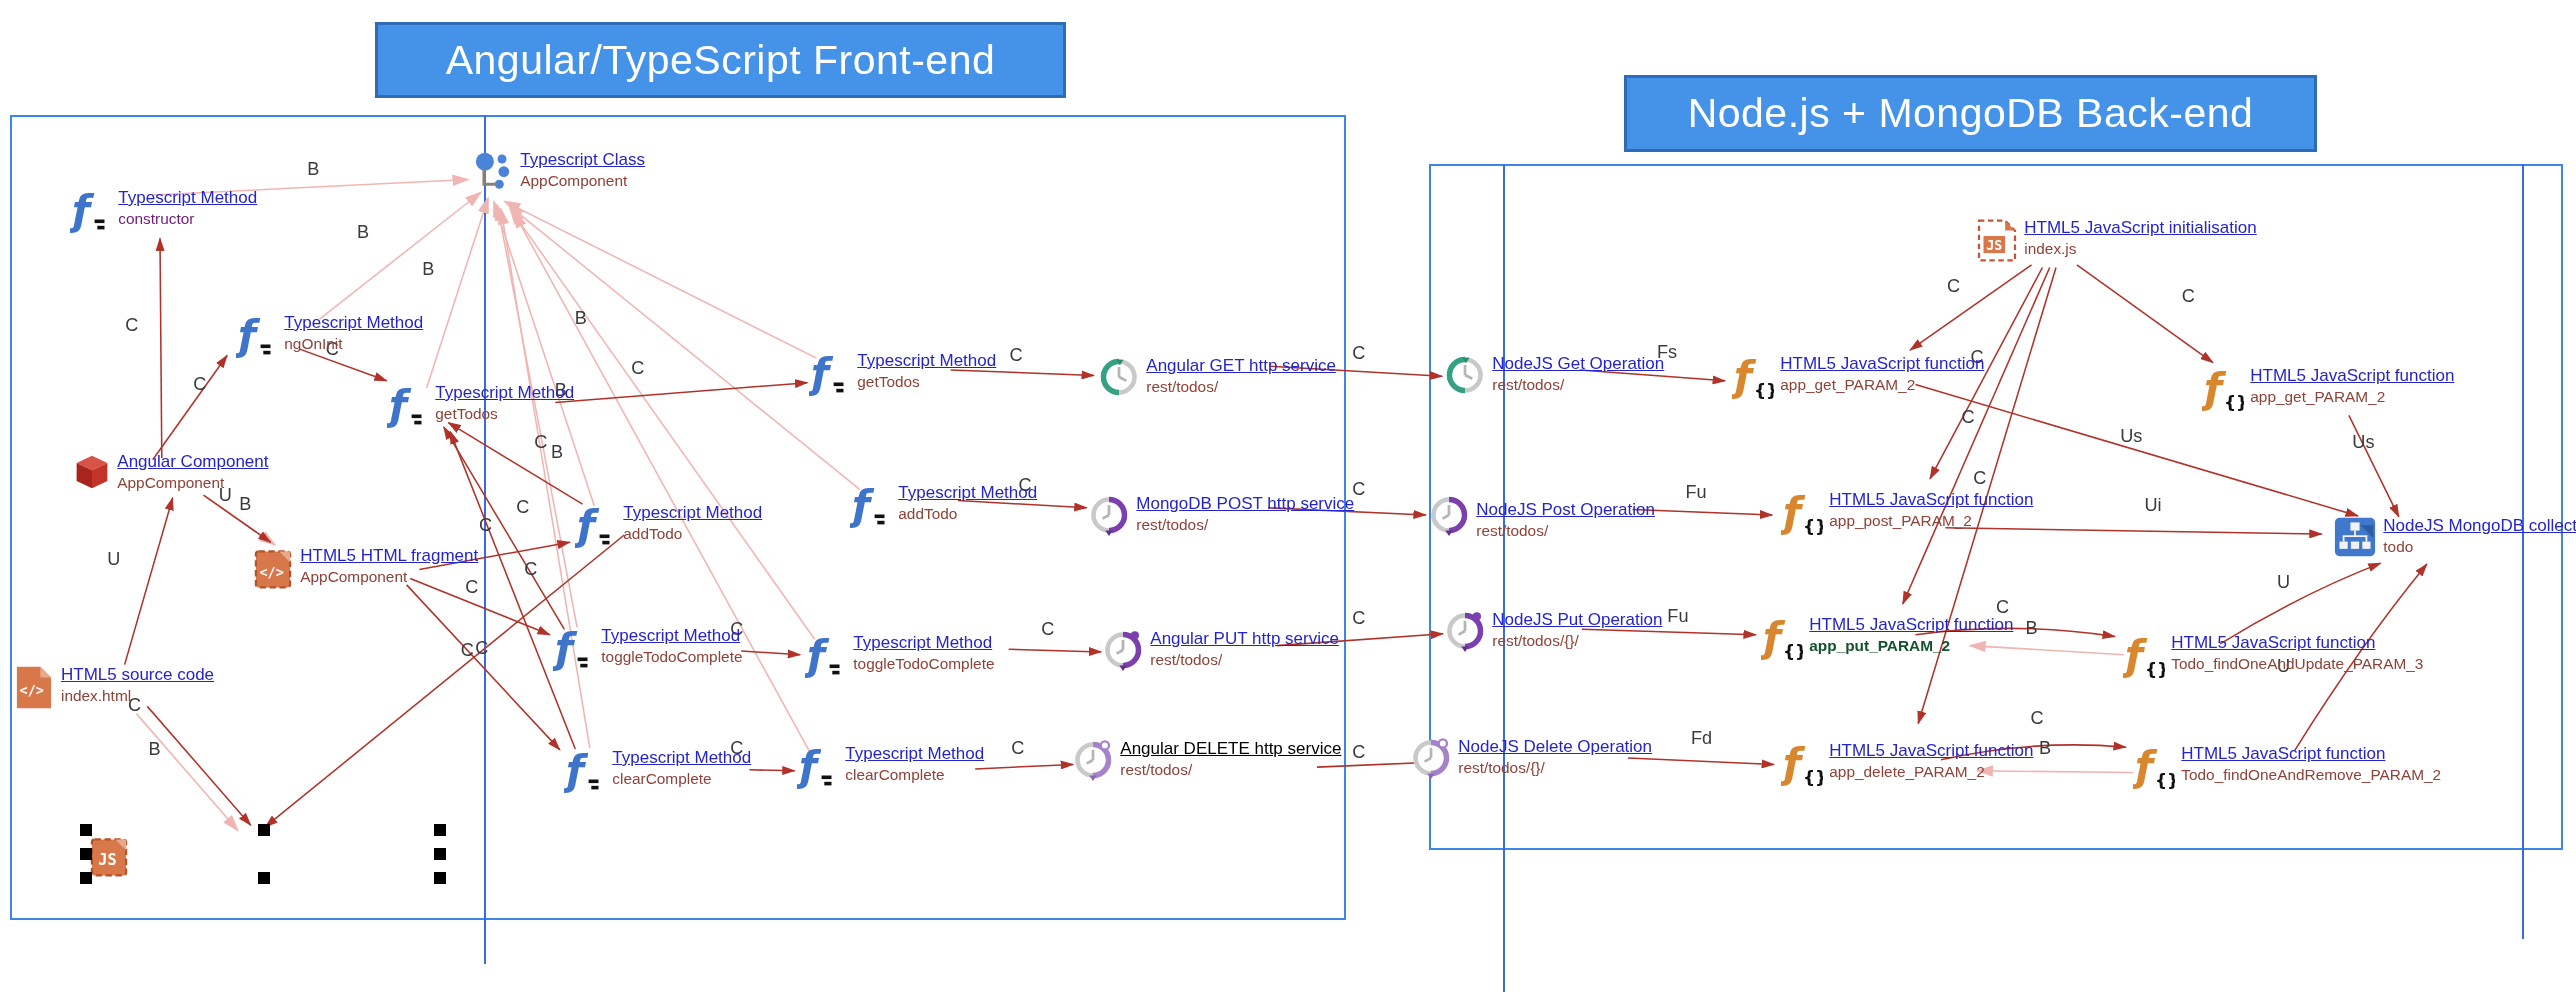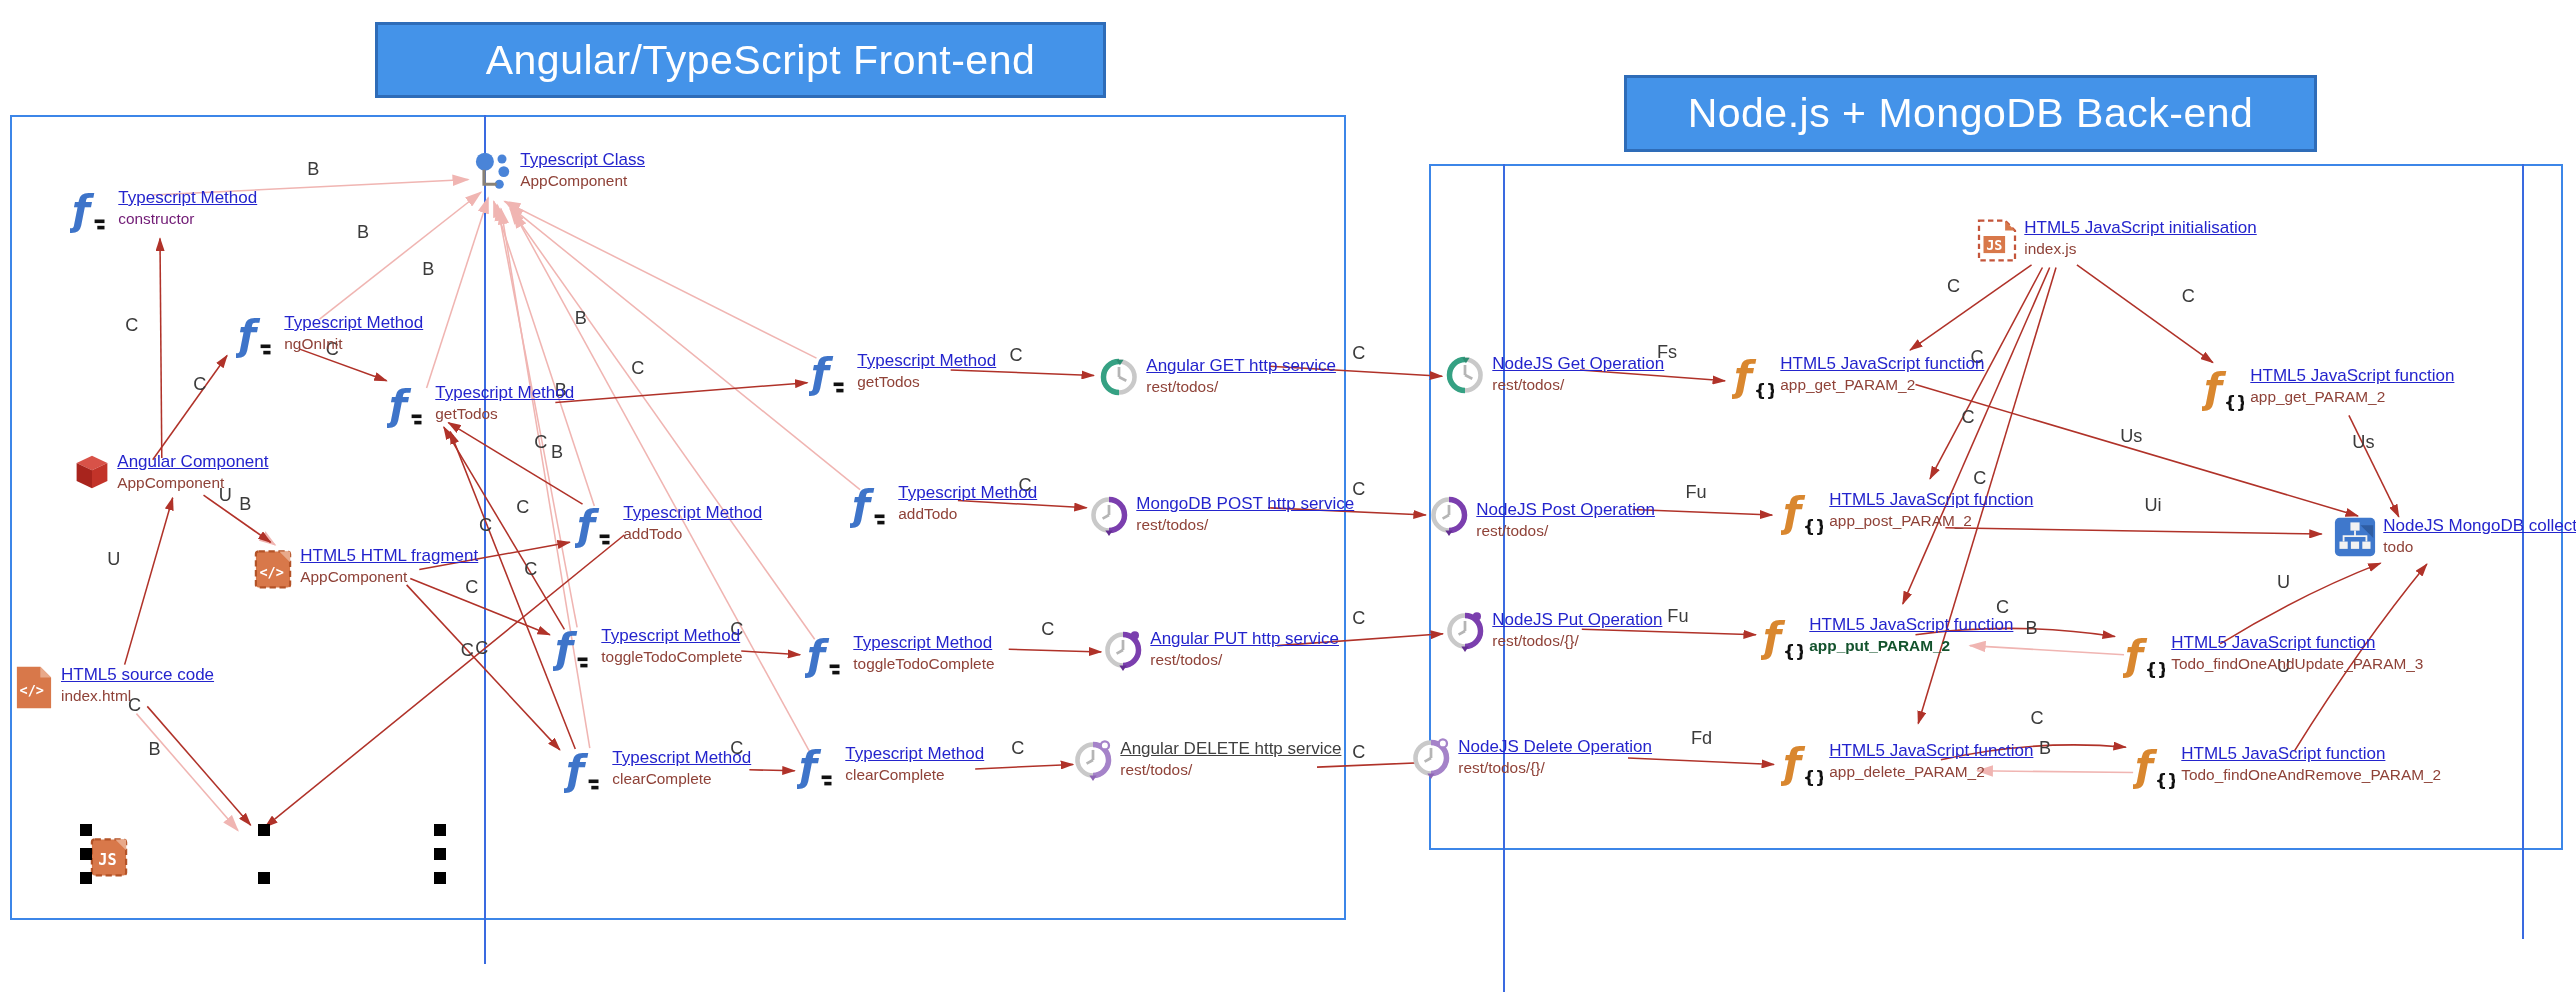--- a/index.html
+++ b/index.html
@@ -15,21 +15,21 @@
   .node .nicon{flex:0 0 auto;display:block;}
   .node .ntext{margin-left:6.3px;display:flex;flex-direction:column;line-height:1.12;}
   .node .ntitle{font-size:17px;text-decoration:underline;white-space:nowrap;}
   .node .nsub{font-size:15.4px;white-space:nowrap;margin-top:2.7px;}
   .handle{position:absolute;width:11.8px;height:11.8px;background:#000;}
 </style>
 </head>
 <body>
 
 <div id="canvas">
-  <div class="banner" id="banner-fe" style="left: 375px; top: 22px; width: 685px; height: 70px; background: rgb(68, 147, 233); border: 3.6px solid rgb(46, 108, 184); padding-left: 40px;">
+  <div class="banner" id="banner-fe" style="left: 375px; top: 22px; width: 685px; height: 70px; background: rgb(68, 147, 233); border: 3.6px solid rgb(46, 108, 184);">
       <span>Angular/TypeScript Front-end</span>
     </div>
   <div class="banner" id="banner-be" style="left: 1624px; top: 75px; width: 687px; height: 71px; background: rgb(68, 147, 233); border: 3.6px solid rgb(46, 108, 184);">
       <span>Node.js + MongoDB Back-end</span>
     </div>
 <div class="box" style="left: 10px; top: 115px; width: 1332px; height: 801px; border: 2.7px solid rgb(60, 134, 232);"></div>
     <div class="box" style="left: 1429px; top: 164px; width: 1130px; height: 682px; border: 2.7px solid rgb(60, 134, 232);"></div>
     <div class="guide" style="left: 484px; top: 115px; height: 849px; background: rgb(58, 106, 224);"></div>
     <div class="guide" style="left: 1503px; top: 164px; height: 828px; background: rgb(58, 106, 224);"></div>
     <div class="guide" style="left: 2522px; top: 164px; height: 775px; background: rgb(58, 106, 224);"></div>
@@ -313,21 +313,21 @@
     <div class="node" style="left: 1072px; top: 739px;">
       <span class="nicon"><svg width="42" height="42" viewBox="0 0 46 46">
     <circle cx="23" cy="23" r="17" fill="#fff" stroke="#c9c9c9" stroke-width="5"></circle>
     <path d="M23,6 A17,17 0 0 1 23,40" fill="none" stroke="#a583c9" stroke-width="6"></path>
     <line x1="23" y1="23" x2="23" y2="12" stroke="#b5b5b5" stroke-width="3"></line>
     <line x1="23" y1="23" x2="16" y2="27" stroke="#b5b5b5" stroke-width="3"></line>
     <circle cx="36" cy="7" r="4.5" fill="#fff" stroke="#a583c9" stroke-width="2.5"></circle>
     <polygon points="19,40 27,40 23,46" fill="#8d66b5"></polygon>
         </svg></span>
       <span class="ntext">
-        <span class="ntitle" style="color: #404040;">Angular DELETE http service</span>
+        <span class="ntitle" style="color: #000000;">Angular DELETE http service</span>
         <span class="nsub" style="color: rgb(143, 66, 56);">rest/todos/</span>
       </span>
     </div>
     <div class="node" style="left: 1444px; top: 354px;">
       <span class="nicon"><svg width="42" height="42" viewBox="0 0 46 46">
     <circle cx="23" cy="23" r="17" fill="#fff" stroke="#c9c9c9" stroke-width="5"></circle>
     <path d="M23,6 A17,17 0 0 0 23,40" fill="none" stroke="#35a183" stroke-width="6"></path>
     <line x1="23" y1="23" x2="23" y2="12" stroke="#b5b5b5" stroke-width="3"></line>
     <line x1="23" y1="23" x2="31" y2="27" stroke="#b5b5b5" stroke-width="3"></line>
     <polygon points="20,4 28,4 24,10" fill="#2d8c71"></polygon>

